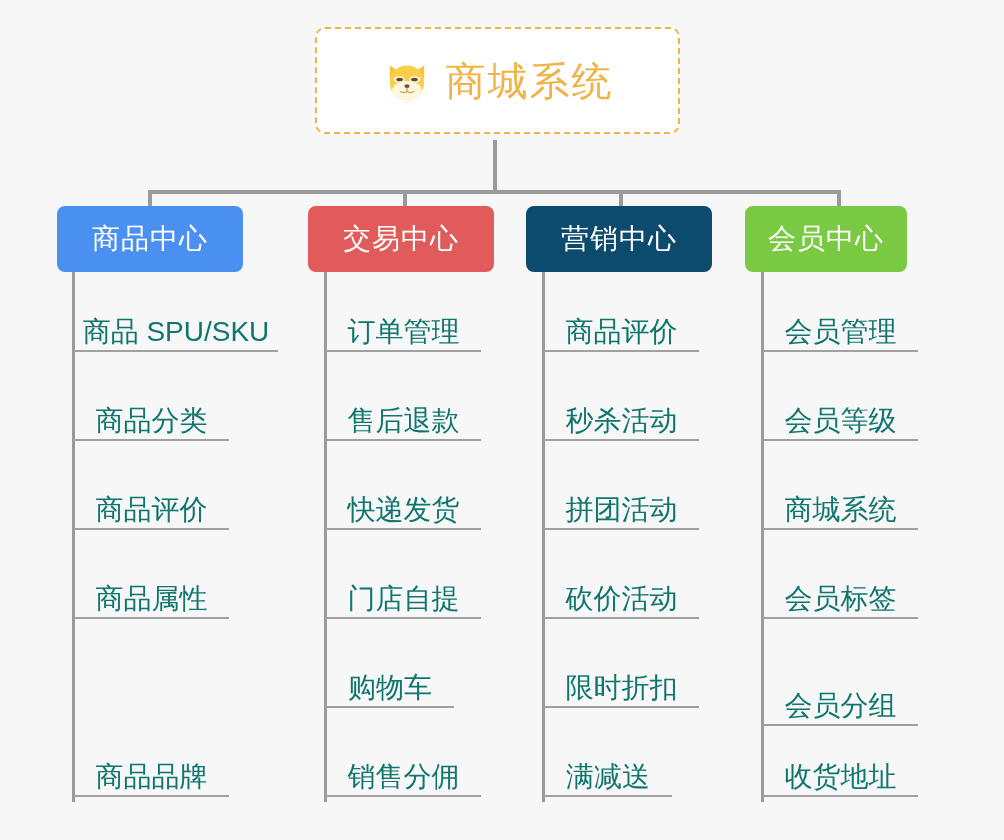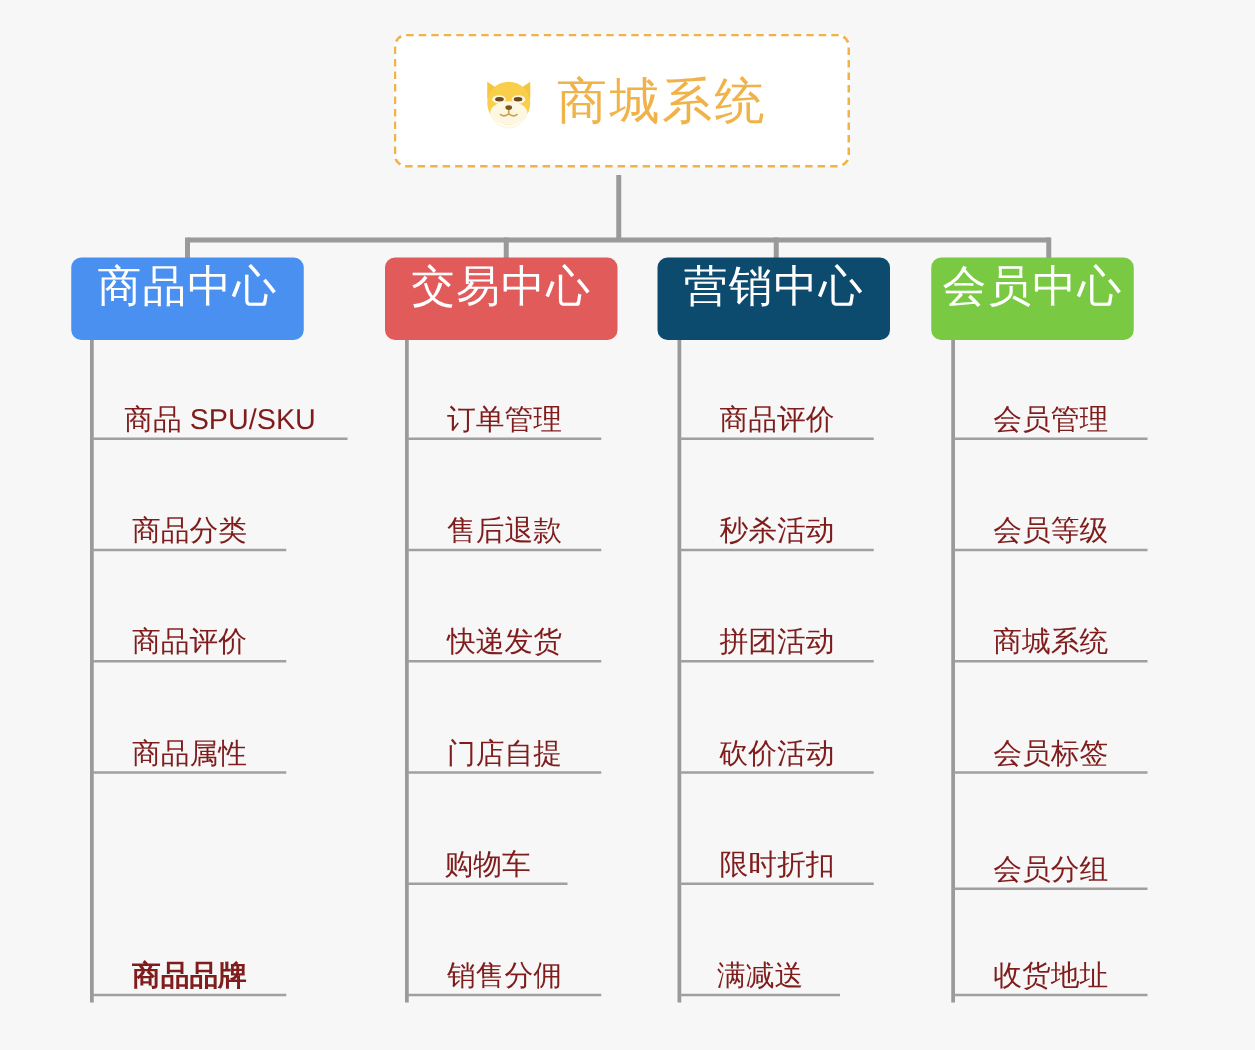--- a/index.html
+++ b/index.html
@@ -64,42 +64,43 @@
     width: 3px;
     background: #9a9a9a;
   }
 
   
   .branch-head {
     position: absolute;
     height: 66px;
     border-radius: 8px;
     display: flex;
+    align-items: center;
     justify-content: center;
     color: #ffffff;
-    font-size: 35px;
+    font-size: 28px;
     letter-spacing: 1px;
     white-space: nowrap;
     box-sizing: border-box;
   }
 
   
   .leaf {
     position: absolute;
     height: 42px;
     box-sizing: border-box;
     border-bottom: 2px solid #a0a0a0;
     display: flex;
     align-items: flex-end;
     justify-content: center;
     padding-bottom: 2px;
   }
   .leaf-label {
-    font-size: 23px;
-    color: #7f1d1d;
+    font-size: 28px;
+    color: #0f766e;
     white-space: nowrap;
     line-height: 1.1;
   }
 </style>
 </head>
 <body>
 
 <div id="canvas">
 
   <div class="root-node">
@@ -146,21 +147,21 @@
   </div>
   <div class="leaf" style="left:74px; top:399px; width:155px;">
     <span class="leaf-label">商品分类</span>
   </div>
   <div class="leaf" style="left:74px; top:488px; width:155px;">
     <span class="leaf-label">商品评价</span>
   </div>
   <div class="leaf" style="left:74px; top:577px; width:155px;">
     <span class="leaf-label">商品属性</span>
   </div>
-  <div class="leaf" style="left:74px; top:755px; width:155px;font-weight:bold;">
+  <div class="leaf" style="left:74px; top:755px; width:155px;">
     <span class="leaf-label">商品品牌</span>
   </div>
 
   <div class="branch-head" style="left:308px; top:206px; width:186px; background:#e15b5b;">
     <span>交易中心</span>
   </div>
   <div class="spine" style="left:324px; top:272px; height:530px;"></div>
   <div class="leaf" style="left:326px; top:310px; width:155px;">
     <span class="leaf-label">订单管理</span>
   </div>
@@ -212,20 +213,20 @@
   </div>
   <div class="leaf" style="left:763px; top:399px; width:155px;">
     <span class="leaf-label">会员等级</span>
   </div>
   <div class="leaf" style="left:763px; top:488px; width:155px;">
     <span class="leaf-label">商城系统</span>
   </div>
   <div class="leaf" style="left:763px; top:577px; width:155px;">
     <span class="leaf-label">会员标签</span>
   </div>
-  <div class="leaf" style="left:763px; top:670px; width:155px;align-items:flex-end;">
+  <div class="leaf" style="left:763px; top:684px; width:155px;align-items:flex-end;">
     <span class="leaf-label">会员分组</span>
   </div>
   <div class="leaf" style="left:763px; top:755px; width:155px;">
     <span class="leaf-label">收货地址</span>
   </div>
 
 </div>
 
 </body></html>

